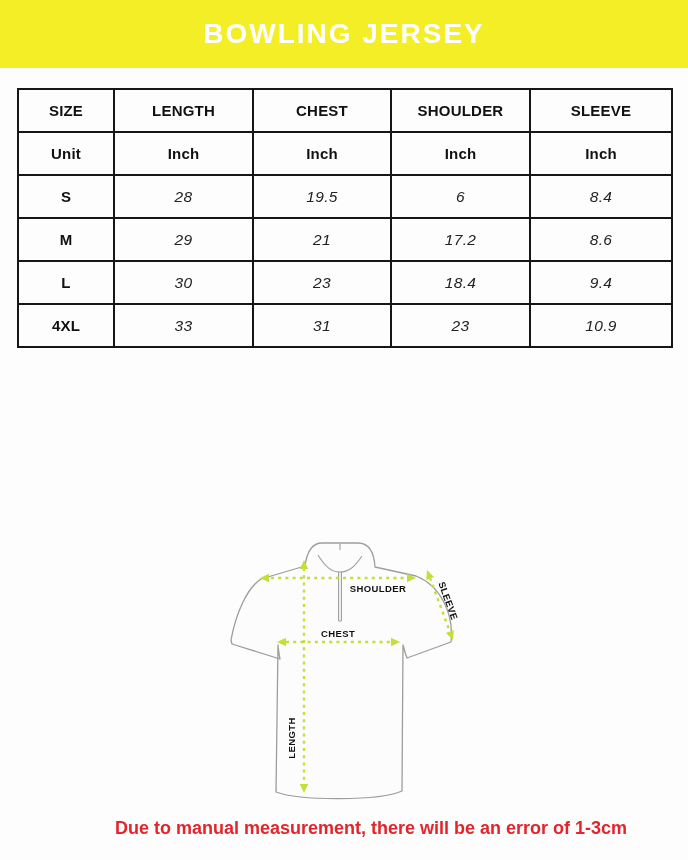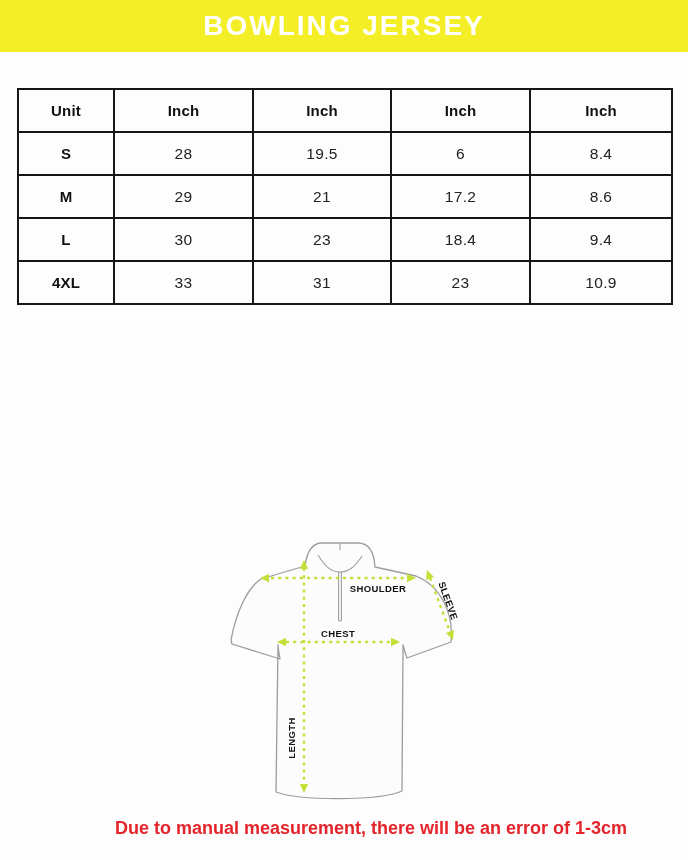--- a/index.html
+++ b/index.html
@@ -3,39 +3,39 @@
 <meta charset="utf-8">
 <style>
   html,body { margin:0; padding:0; }
   body {
     width:688px; height:860px;
     background:#fdfdfd;
     font-family:"Liberation Sans", sans-serif;
     position:relative; overflow:hidden;
   }
   .banner {
-    position:absolute; left:0; top:0; width:688px; height:52px;
+    position:absolute; left:0; top:0; width:688px; height:68px;
     background:var(--banner-yellow,#F4EE27);
     display:flex; align-items:center; justify-content:center;
   }
   .banner h1 {
     margin:0; font-size:28px; font-weight:700; letter-spacing:2px;
     color:#ffffff;
   }
   table.size-table {
     position:absolute; left:17px; top:88px; width:654px;
     border-collapse:collapse; table-layout:fixed;
   }
   table.size-table td {
     border:2px solid var(--table-border,#161616);
     text-align:center; vertical-align:middle;
     height:41px; padding:0; overflow:hidden;
   }
   td.head { font-weight:700; font-size:15px; color:#111; letter-spacing:0.2px; }
-  td.val  { font-weight:400; font-size:15.5px; color:#222; letter-spacing:0.3px; }
+  td.val  { font-weight:400; font-size:15.5px; color:#222; letter-spacing:0.3px;font-style:italic; }
   .diagram { position:absolute; left:150px; top:535px; width:390px; height:280px; }
   .outline { fill:#fcfcfc; stroke:#9d9d9d; stroke-width:1.3; stroke-linejoin:round; }
   .detail  { fill:none; stroke:#9d9d9d; stroke-width:1.1; }
   .arrow   { stroke:var(--arrow-green,#C6DE38); stroke-width:2.4; stroke-dasharray:3 4.2; fill:none; }
   .arrowhead { fill:var(--arrow-green,#C6DE38); stroke:none; }
   text.dlabel {
     font-family:"Liberation Sans", sans-serif;
     font-size:9.5px; font-weight:700; fill:#111; letter-spacing:0.4px;
   }
   .note {
@@ -54,20 +54,27 @@
 
 <table class="size-table">
   <colgroup>
     <col style="width:96px">
       <col style="width:139px">
       <col style="width:138px">
     <col style="width:139px">
       <col style="width:142px">
   </colgroup>
   <tbody>
+      <tr>
+        <td class="head">SIZE</td>
+        <td class="head">LENGTH</td>
+        <td class="head">CHEST</td>
+        <td class="head">SHOULDER</td>
+        <td class="head">SLEEVE</td>
+      </tr>
       <tr>
         <td class="head">Unit</td>
         <td class="head">Inch</td>
         <td class="head">Inch</td>
         <td class="head">Inch</td>
         <td class="head">Inch</td>
       </tr>
       <tr>
         <td class="head">S</td>
         <td class="val">28</td>

